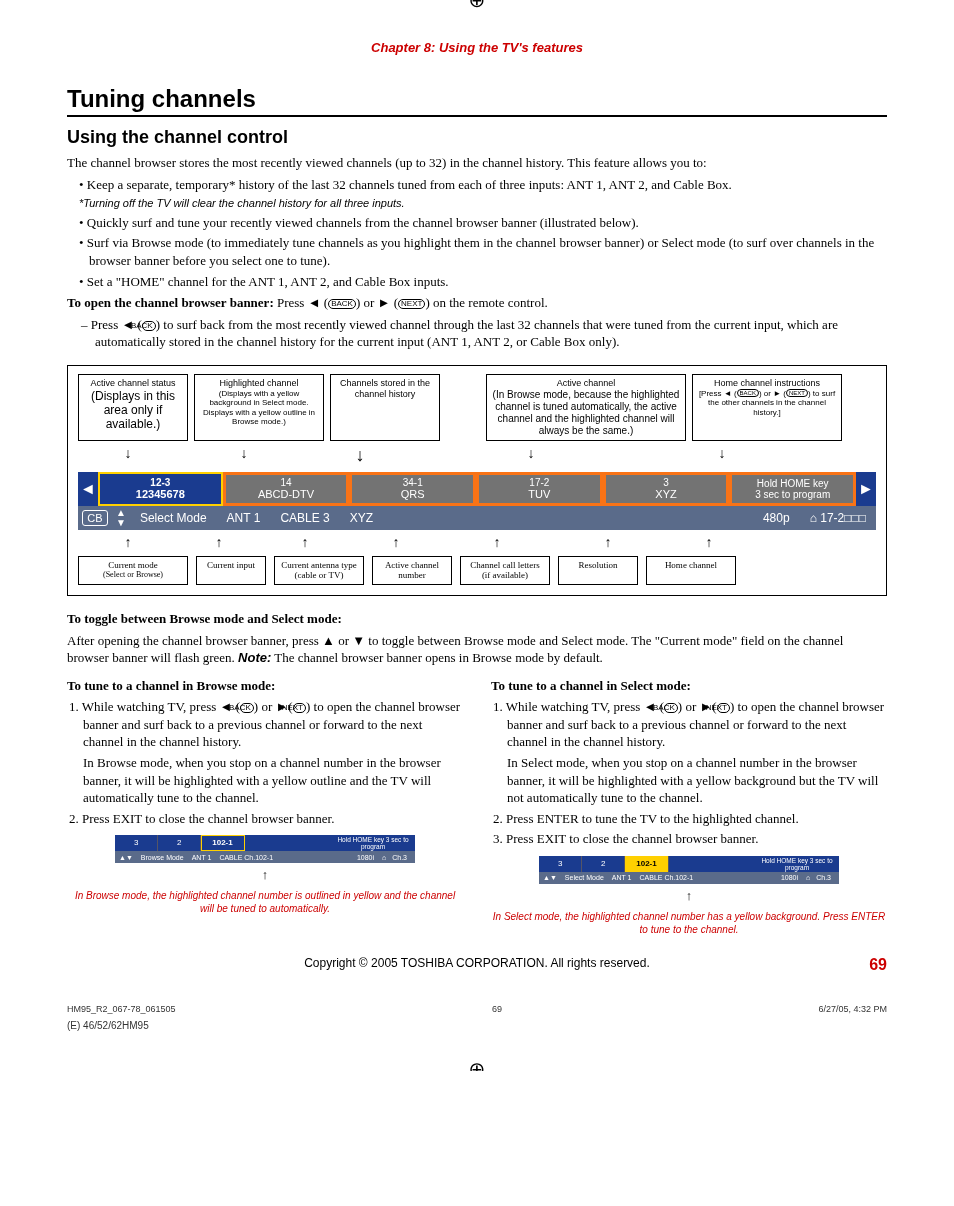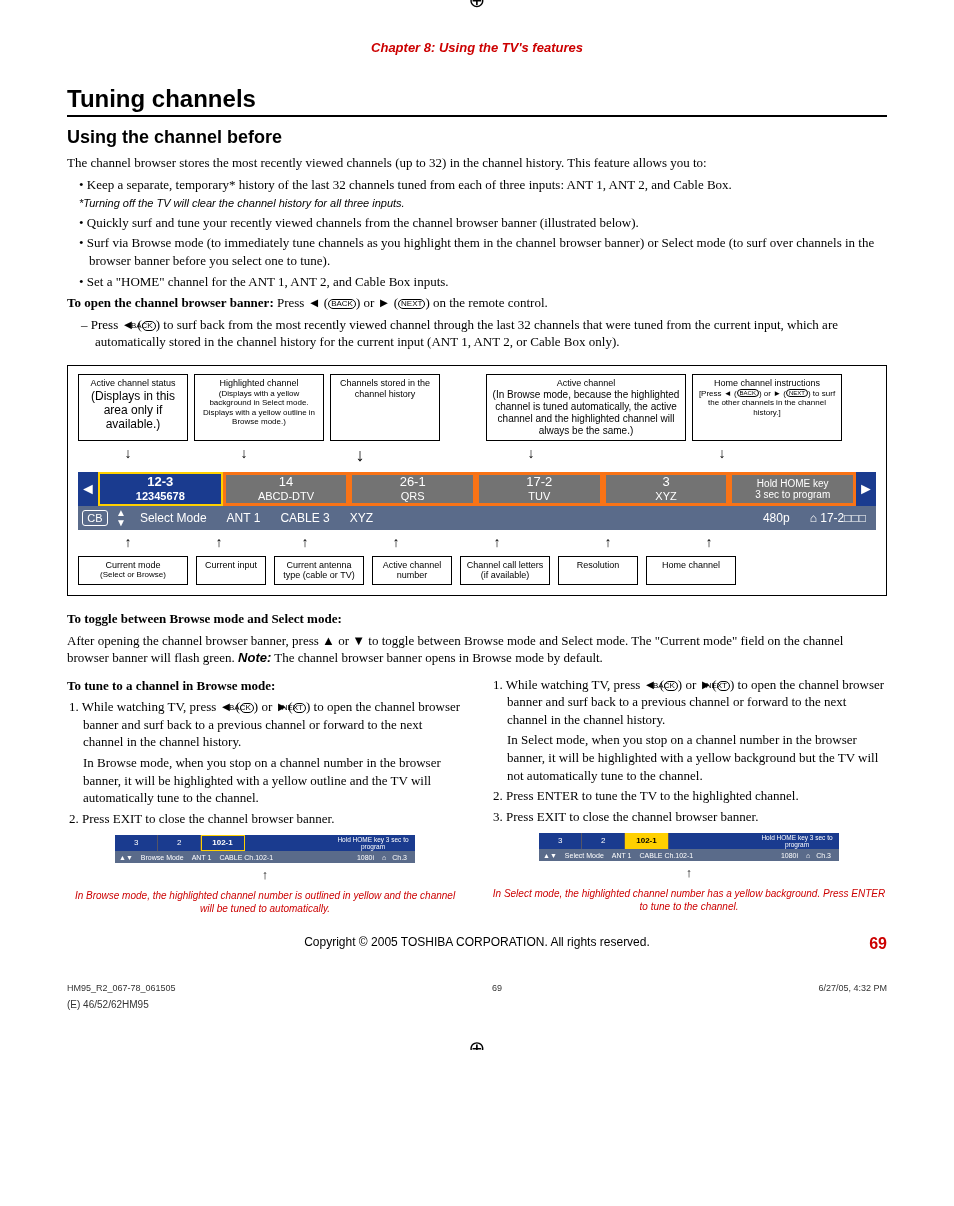--- a/index.html
+++ b/index.html
@@ -124,21 +124,21 @@
     flex-direction: column;
     align-items: center;
     justify-content: center;
     font-size: 11px;
     line-height: 1.1;
   }
   .banner-cell.highlight {
     background: #1a3b8f;
     border: 2px solid #ffd000;
   }
-  .banner-cell .ch-num { font-size: 13px; }
+  .banner-cell .ch-num { font-size: 10px; }
   .banner-cell.home {
     font-size: 10px;
   }
   .banner-bottom {
     display: flex;
     align-items: center;
     height: 24px;
     background: #5a6b8a;
     color: #fff;
     font-size: 12px;
@@ -155,21 +155,21 @@
     border-radius: 3px;
     margin: 0 4px;
     line-height: 14px;
     height: 14px;
   }
   .bb-arrows { font-size: 10px; line-height: 1; padding: 0 4px;}
   .bb-flex { flex: 1; }
   .bottom-callout-row {
     display: flex;
     gap: 8px;
-    font-family: Liberation Sans, sans-serif;
+    font-family: Liberation Serif, serif;
     font-size: 9px;
     text-align: center;
     margin-top: 6px;
   }
   .section-heading {
     font-weight: bold;
     margin-top: 10px;
   }
   .two-col {
     display: flex;
@@ -247,21 +247,21 @@
 </head>
 <body>
 
 <div class="page">
 
   <span class="reg-mark reg-center">⊕</span>
 
   <div class="chapter-header">Chapter 8: Using the TV's features</div>
 
   <h1>Tuning channels</h1>
-  <h2>Using the channel before</h2>
+  <h2>Using the channel control</h2>
 
   <p>The channel browser stores the most recently viewed channels (up to 32) in the channel history. This feature allows you to:</p>
   <div class="intro-list">
     <p class="bullet">Keep a separate, temporary* history of the last 32 channels tuned from each of three inputs: ANT 1, ANT 2, and Cable Box.</p>
     <p class="footnote">*Turning off the TV will clear the channel history for all three inputs.</p>
     <p class="bullet">Quickly surf and tune your recently viewed channels from the channel browser banner (illustrated below).</p>
     <p class="bullet">Surf via Browse mode (to immediately tune channels as you highlight them in the channel browser banner) or Select mode (to surf over channels in the browser banner before you select one to tune).</p>
     <p class="bullet">Set a "HOME" channel for the ANT 1, ANT 2, and Cable Box inputs.</p>
   </div>
 
@@ -310,21 +310,21 @@
         <div class="banner-arrowcap">◄</div>
         <div class="banner-cell highlight">
             <span class="ch-num bold">12-3</span>
             <span class="bold">12345678</span>
           </div>
         <div class="banner-cell">
             <span class="ch-num">14</span>
             <span>ABCD-DTV</span>
           </div>
         <div class="banner-cell">
-            <span class="ch-num">26-1</span>
+            <span class="ch-num">34-1</span>
             <span>QRS</span>
           </div>
         <div class="banner-cell">
             <span class="ch-num">17-2</span>
             <span>TUV</span>
           </div>
         <div class="banner-cell">
             <span class="ch-num">3</span>
             <span>XYZ</span>
           </div>
@@ -400,20 +400,21 @@
             <span style="flex:1"></span>
           <span>1080i</span>
             <span>⌂ <span>Ch.3</span></span>
         </div>
       </div>
       <div style="text-align:center">↑</div>
       <p class="mb-caption">In Browse mode, the highlighted channel number is outlined in yellow and the channel will be tuned to automatically.</p>
     </div>
 
     <div class="col">
+      <p class="bold">To tune to a channel in Select mode:</p>
       <div class="num-list">
         <p>1. While watching TV, press ◄ (<span class="remote-btn">BACK</span>) or ►(<span class="remote-btn">NEXT</span>)  to open the channel browser banner and surf back to a previous channel or forward to the next channel in the channel history.</p>
         <p style="margin-left:16px;text-indent:0">In Select mode, when you stop on a channel number in the browser banner, it will be highlighted with a <span class="ital">yellow background</span> but the TV will not automatically tune to the channel.</p>
         <p>2. Press ENTER to tune the TV to the highlighted channel.</p>
         <p>3. Press EXIT to close the channel browser banner.</p>
       </div>
       <div class="mini-banner">
         <div class="mb-top">
           <div class="mb-cell">3</div>
           <div class="mb-cell">2</div>

